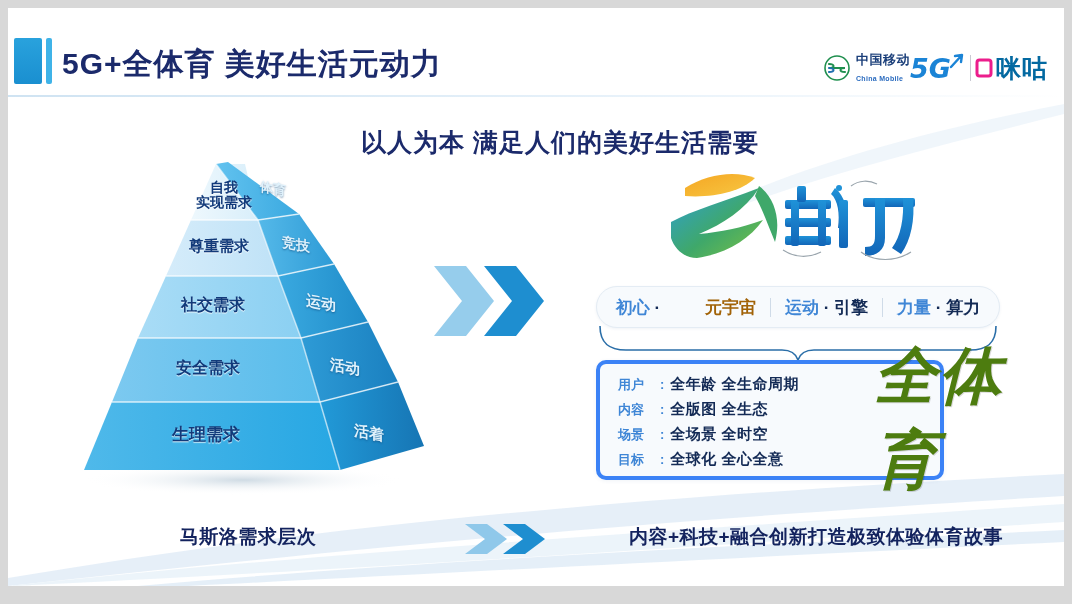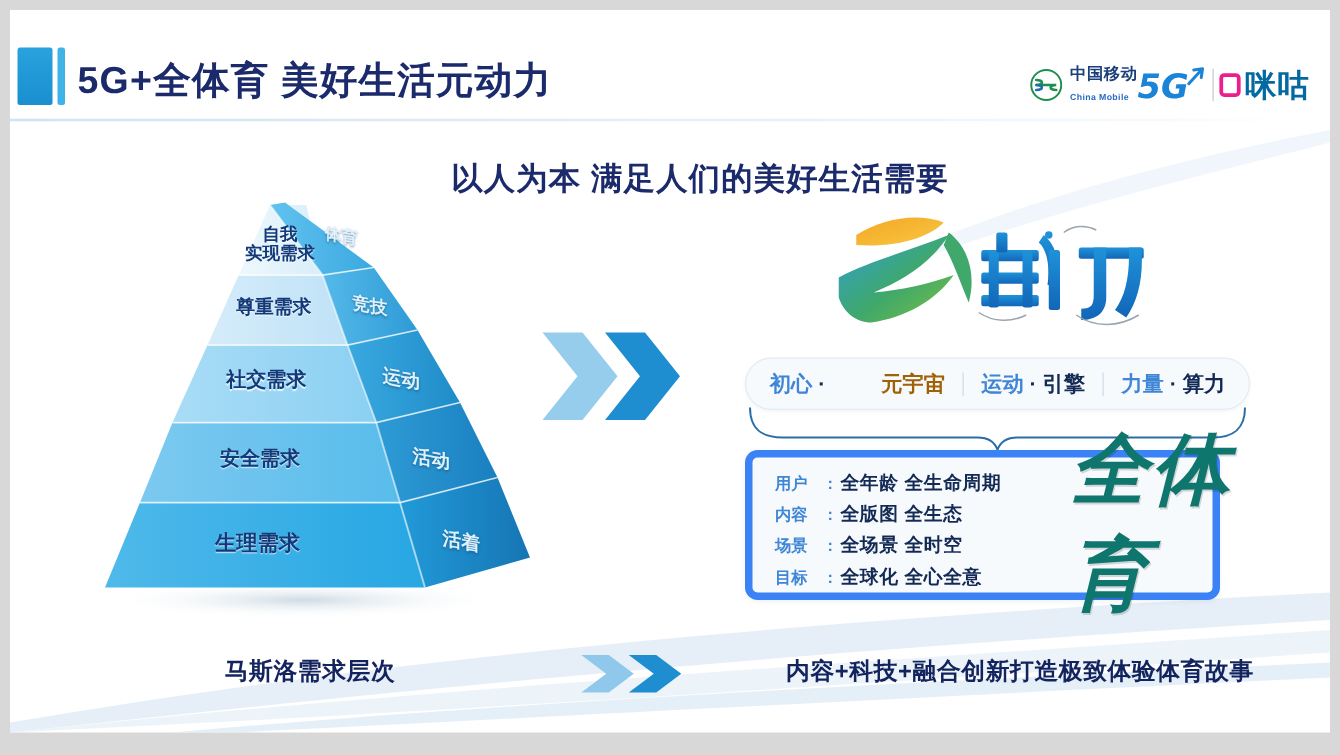--- a/index.html
+++ b/index.html
@@ -107,39 +107,39 @@
     display: flex; align-items: center; justify-content: center;
     box-shadow: 0 1px 3px rgba(40,80,140,.07);
   }
   .pill-item { font-size: 17px; font-weight: 700; white-space: nowrap; padding: 0 14px; }
   .pill-sep { width: 1px; height: 19px; background: #cfdbe8; }
 
   #brace { position: absolute; left: 588px; top: 318px; }
 
   #detail-card {
     position: absolute; left: 588px; top: 352px;
-    width: 380px; height: 120px;
+    width: 348px; height: 120px;
     background: #f7fafd;
-    border: 6px solid #3b82f6;
+    border: 4px solid #3b82f6;
     border-radius: 10px;
     box-shadow: 0 1px 4px rgba(40,80,140,.07);
   }
   #detail-rows { position: absolute; left: 18px; top: 11px; }
   .d-row { display: flex; align-items: baseline; height: 25px; }
   .d-key { font-size: 13px; font-weight: 700; color: #3f86d6; width: 42px; white-space: nowrap; }
   .d-colon { font-size: 13px; font-weight: 700; color: #3f86d6; margin-right: 6px; }
   .d-val { font-size: 15px; font-weight: 700; color: #132a55; white-space: nowrap;
            letter-spacing: .5px; }
 
   #calligraphy {
-    position: absolute; right: 18px; top: 358px;
+    position: absolute; right: 0; top: 358px;
     width: 190px; height: 104px;
     display: flex; align-items: center; justify-content: flex-end;
     font-family: "DejaVu Serif", serif;
-    font-size: 62px; font-weight: 700; color: #0f766e;
+    font-size: 62px; font-weight: 700; color: #4d7c0f;
     letter-spacing: 3px;
     font-style: italic;
     text-shadow: 1px 1px 0 rgba(0,0,0,.15);
   }
 
   #right-caption {
     position: absolute; left: 560px; top: 516px; width: 496px;
     text-align: center; font-size: 19px; font-weight: 700; color: #13235e;
     letter-spacing: .5px; white-space: nowrap;
   }

